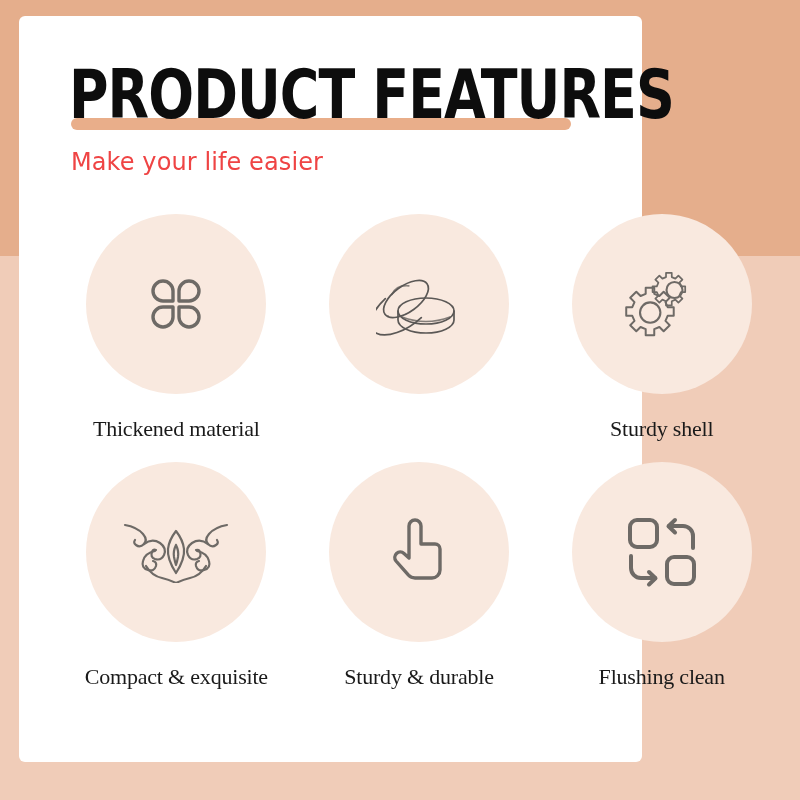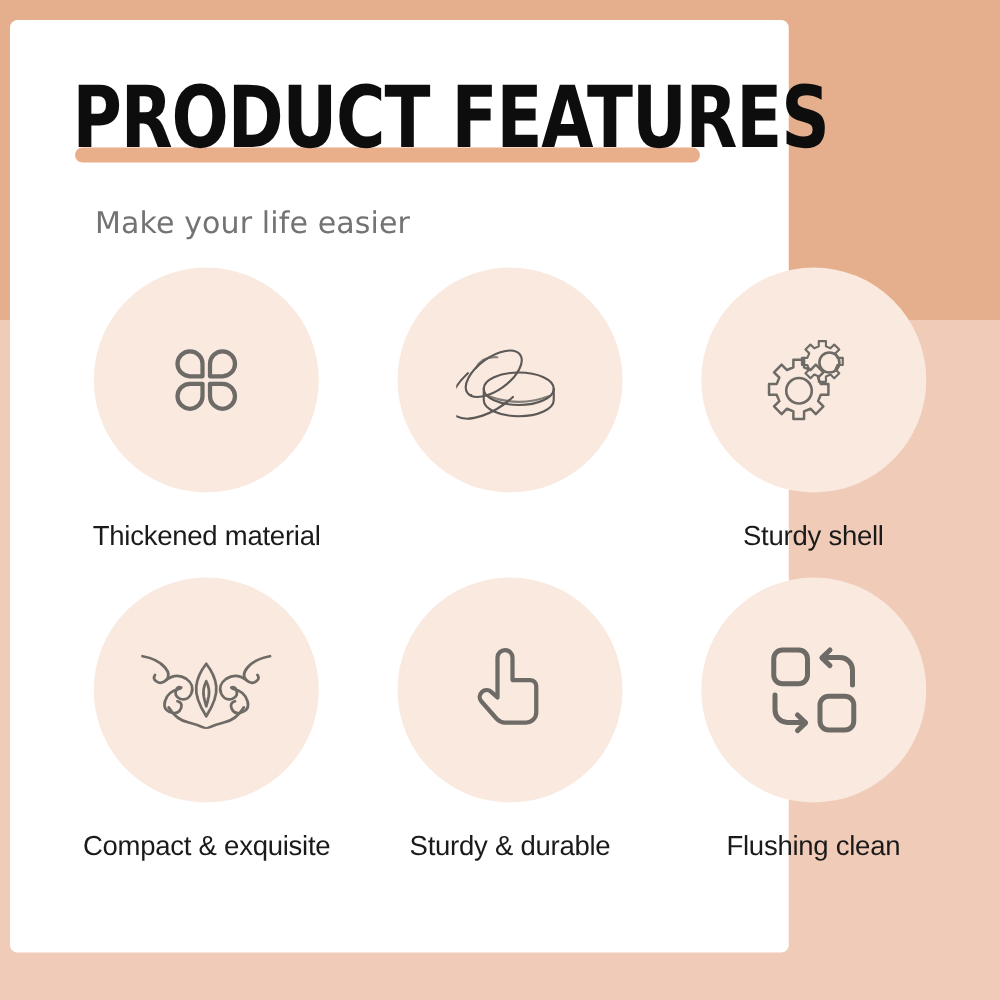--- a/index.html
+++ b/index.html
@@ -25,21 +25,21 @@
   .frame-bottom {
     position: absolute;
     left: 0; top: 256px;
     width: 800px; height: 544px;
     background: #f0ccb8;
   }
 
   
   .card {
     position: absolute;
-    left: 8px;
+    left: 19px;
     top: 16px;
     width: 623px;
     height: 746px;
     background: #ffffff;
     border-radius: 6px;
   }
 
   
   .heading-wrap {
     position: absolute;
@@ -69,25 +69,25 @@
     color: #0d0d0d;
     line-height: 1;
     transform: scaleX(0.93) scaleY(1.18);
     transform-origin: left top;
     white-space: nowrap;
   }
   .page-subtitle {
     position: absolute;
     left: 22px;
     top: 96px;
-    margin: 16px;
+    margin: 0;
     font-family: "DejaVu Sans", sans-serif;
     font-size: 24px;
     font-weight: 400;
-    color: #737373;
+    color: #ef4444;
     letter-spacing: 0.1px;
     white-space: nowrap;
   }
 
   
   .grid {
     position: absolute;
     left: 36px;
     top: 198px;
     width: 728px;
@@ -110,21 +110,21 @@
     background: #f9e9df;
     display: flex;
     align-items: center;
     justify-content: center;
   }
   .icon-circle svg {
     display: block;
   }
   .cell-label {
     margin-top: 22px;
-    font-family: Liberation Sans, sans-serif;
+    font-family: Liberation Serif, serif;
     font-size: 22px;
     font-weight: 400;
     color: #1a1a1a;
     text-align: center;
     letter-spacing: -0.2px;
     white-space: nowrap;
   }
 </style>
 </head>
 <body>

